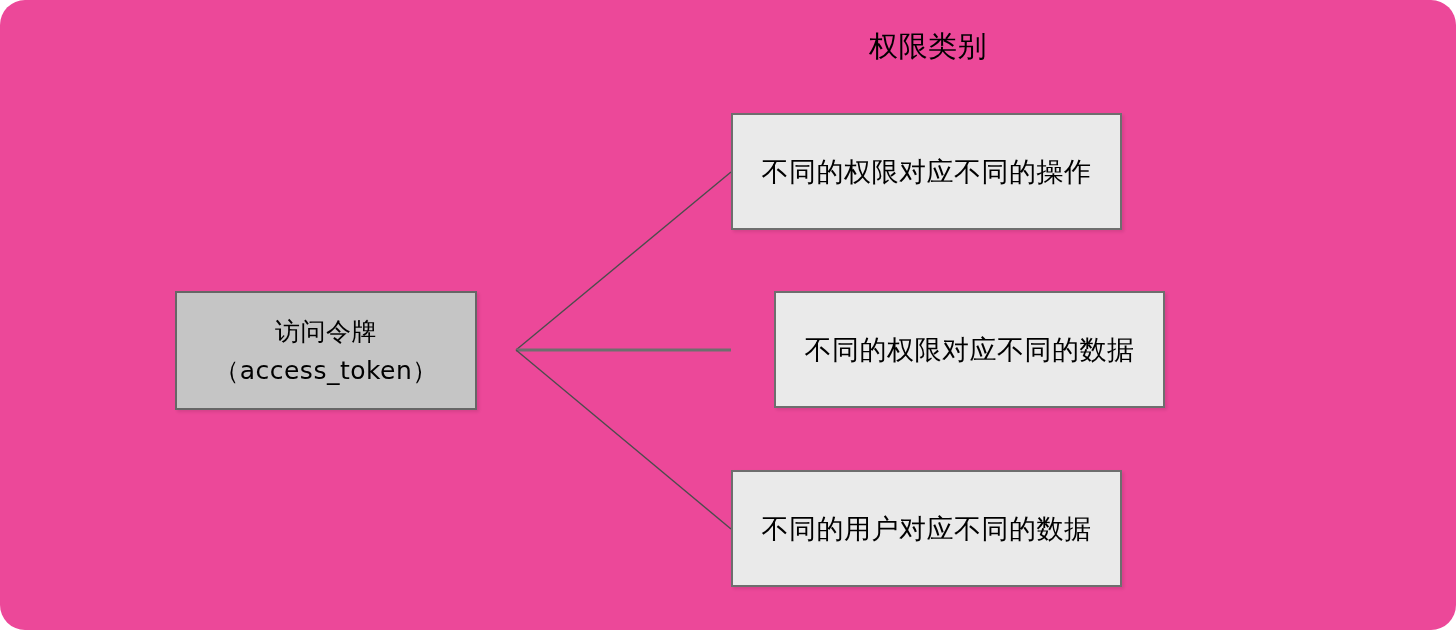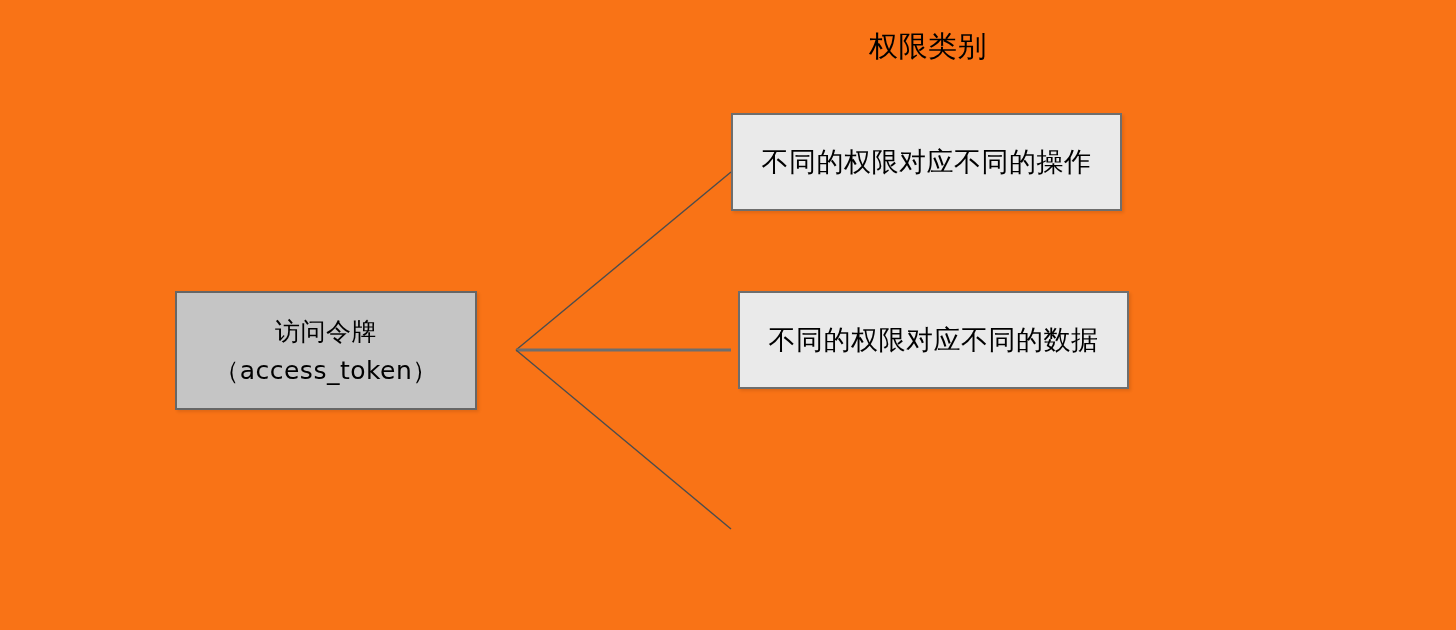--- a/index.html
+++ b/index.html
@@ -11,21 +11,22 @@
     width: 1456px;
     height: 630px;
     background: #ffffff;
     font-family: "DejaVu Sans", "Liberation Sans", sans-serif;
     overflow: hidden;
   }
   #canvas {
     position: relative;
     width: 1456px;
     height: 630px;
-    background: #f97316;
+    background: #ec4899;
+    border-radius: 25px;
   }
   #connector-layer {
     position: absolute;
     left: 0;
     top: 0;
     width: 1456px;
     height: 630px;
     pointer-events: none;
   }
   .diagram-title {
@@ -60,29 +61,29 @@
     font-size: 25px;
     line-height: 39px;
   }
   .node-root .node-label {
     display: block;
     white-space: pre;
     letter-spacing: 0.5px;
   }
   .node-leaf {
     width: 391px;
-    height: 98px;
+    height: 117px;
     background: #eaeaea;
     border: 2px solid #6e6e6e;
     font-size: 27px;
     line-height: 36px;
     letter-spacing: 0.5px;
   }
   .leaf-1 { left: 731px; top: 113px; }
-  .leaf-2 { left: 738px; top: 291px; }
+  .leaf-2 { left: 774px; top: 291px; }
   .leaf-3 { left: 731px; top: 470px; }
   .node-leaf .node-label {
     display: block;
     white-space: nowrap;
   }
 </style>
 </head>
 <body>
 
 <div id="canvas">
@@ -101,14 +102,17 @@
   </div>
 
   <div class="node node-leaf leaf-1">
     <span class="node-label">不同的权限对应不同的操作</span>
   </div>
 
   <div class="node node-leaf leaf-2">
     <span class="node-label">不同的权限对应不同的数据</span>
   </div>
 
+  <div class="node node-leaf leaf-3">
+    <span class="node-label">不同的用户对应不同的数据</span>
+  </div>
 
 </div>
 
 </body></html>

